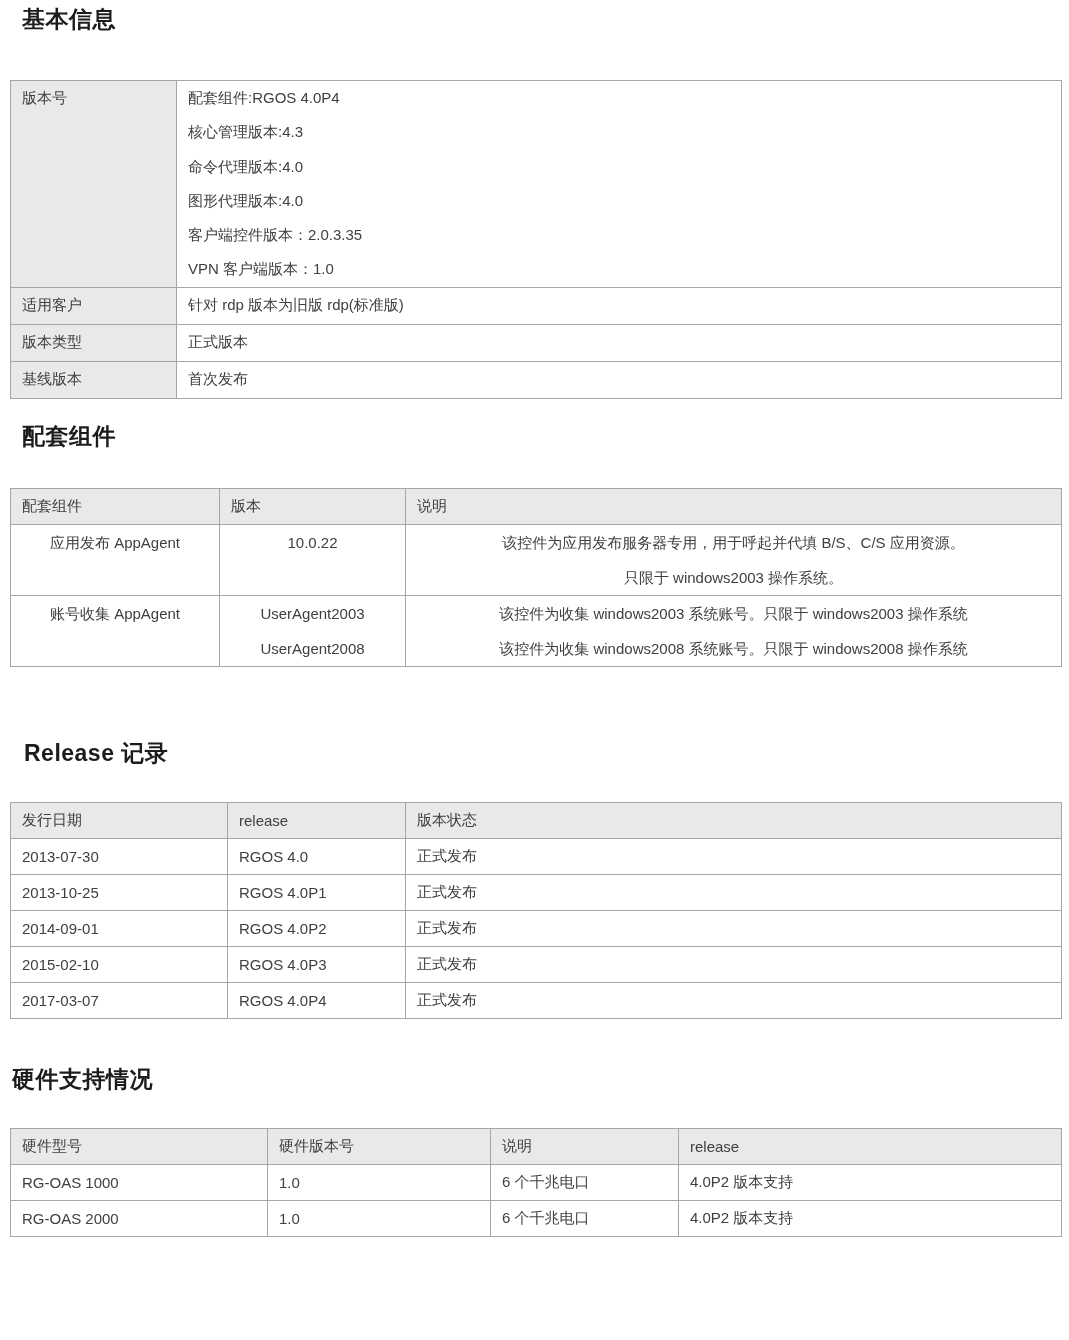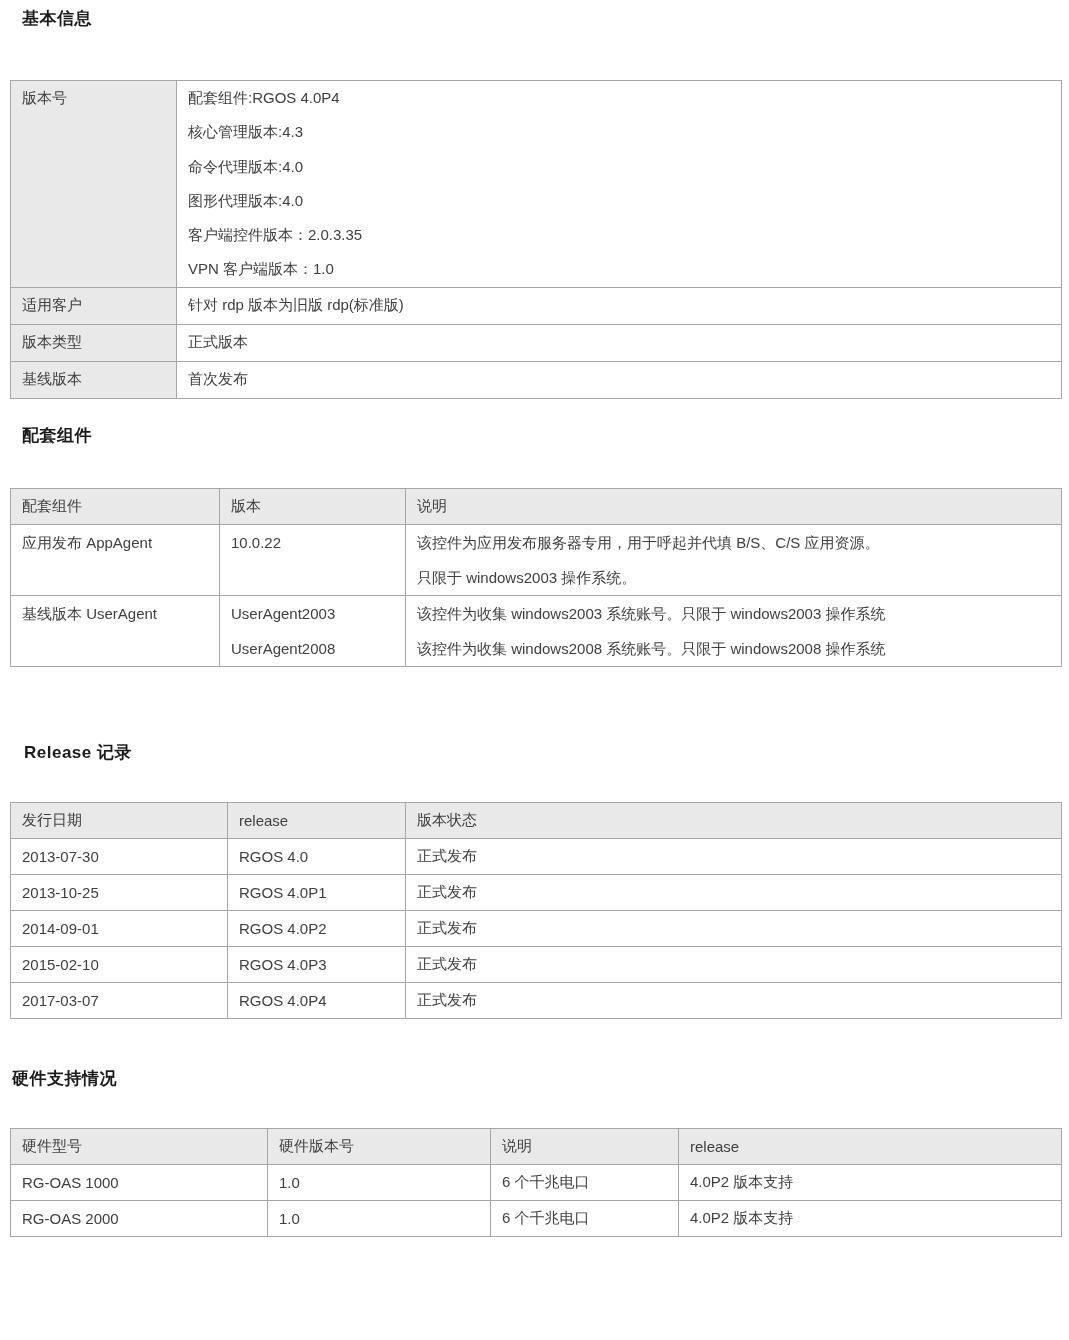--- a/index.html
+++ b/index.html
@@ -1,38 +1,38 @@
 <!DOCTYPE html>
 <html><head>
 <meta charset="utf-8">
 <style>
   html,body { margin:0; padding:0; background:#ffffff; }
   .page {
     position:relative; width:1069px; height:1340px; background:#ffffff;
     font-family:"Liberation Sans","DejaVu Sans",sans-serif; overflow:hidden;
   }
   .sec-title {
-    position:absolute; margin:0; font-size:17px; font-weight:bold;
+    position:absolute; margin:0; font-size:23px; font-weight:bold;
     color:#1c1c1c; line-height:26px; letter-spacing:0.5px;
   }
   .tbl {
     position:absolute; left:10px; width:1052px;
     border-collapse:collapse; table-layout:fixed;
     font-size:15px; color:#404040;
   }
   .tbl td, .tbl th {
     border:1px solid #a6a6a6; padding:0 11px; text-align:left;
     vertical-align:middle; overflow:hidden; white-space:nowrap;
   }
   .tbl th { background:#e9e9e9; font-weight:normal; height:35px; }
   .tbl td { height:35px; background:#ffffff; }
   .rowhead { background:#e9e9e9 !important; }
   tr.multi td { vertical-align:top; }
   .ln { height:34.3px; line-height:34.3px; white-space:nowrap; }
-  .tbl2 .ln { height:35px; line-height:35px; }
+  .tbl2 .ln { height:35px; line-height:35px;text-align:center; }
   .tbl1 td.single { height:36px; }
   .note {
     position:absolute; left:10px; top:1285px; width:1050px; height:46px;
     box-sizing:border-box; border-top:2px solid #8c8c8c; border-bottom:2px solid #8c8c8c;
     display:flex; align-items:center; padding-left:12px;
     font-family:"DejaVu Serif","Liberation Serif",serif; font-style:italic;
     font-size:15px; color:#141414; letter-spacing:2.5px;
   }
   .note .book { display:inline-flex; margin-right:16px; flex:none; }
   .note-label { font-weight:bold; }
@@ -99,21 +99,21 @@
         <td>
           <div class="ln">10.0.22</div>
         </td>
         <td>
           <div class="ln">该控件为应用发布服务器专用，用于呼起并代填 B/S、C/S 应用资源。</div>
           <div class="ln">只限于 windows2003 操作系统。</div>
         </td>
       </tr>
       <tr class="multi">
         <td>
-          <div class="ln">基线版本 UserAgent</div>
+          <div class="ln">账号收集 AppAgent</div>
         </td>
         <td>
           <div class="ln">UserAgent2003</div>
           <div class="ln">UserAgent2008</div>
         </td>
         <td>
           <div class="ln">该控件为收集 windows2003 系统账号。只限于 windows2003 操作系统</div>
           <div class="ln">该控件为收集 windows2008 系统账号。只限于 windows2008 操作系统</div>
         </td>
       </tr>

